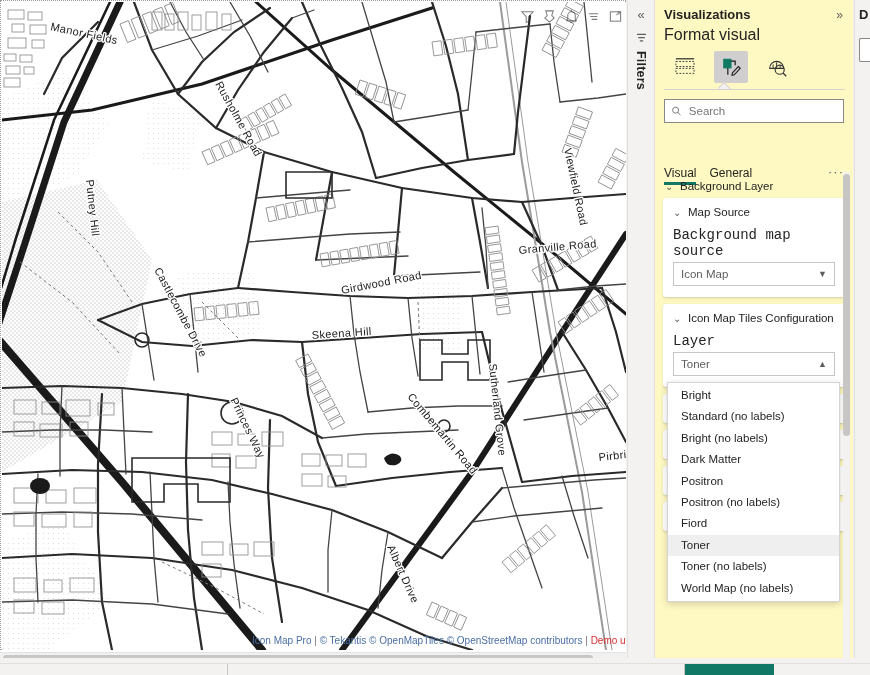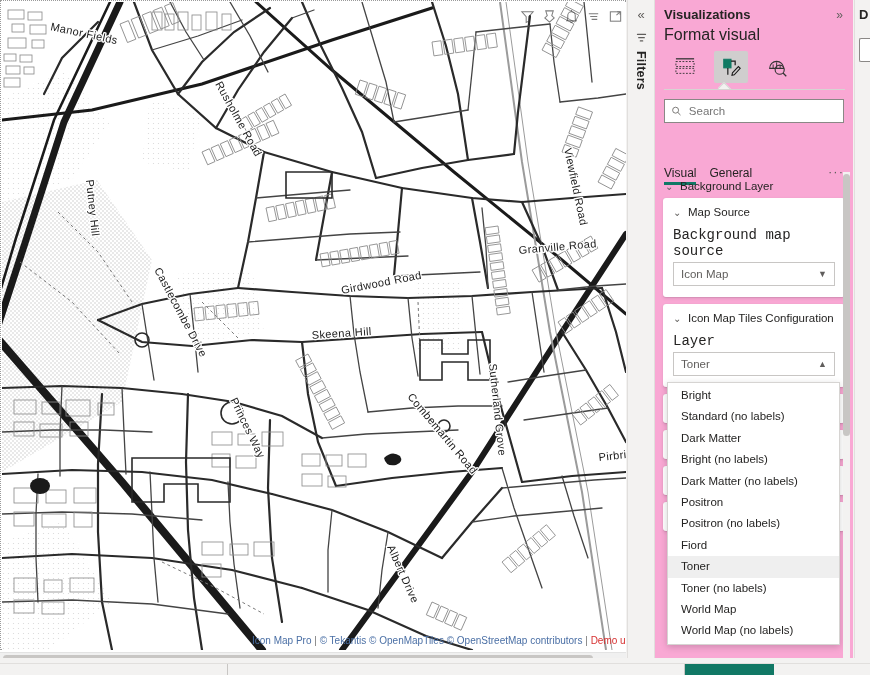--- a/index.html
+++ b/index.html
@@ -67,21 +67,21 @@
   }
   #filters-rail .fic { margin-bottom: 6px; }
   #filters-rail .vlabel {
     writing-mode: vertical-rl; font-size: 12.5px; font-weight: 700;
     color: #252423; letter-spacing: .2px;
   }
 
   
   #vis-pane {
     position: absolute; left: 654px; top: 0; width: 199px; height: 658px;
-    background: #f9a8d4; border-left: 1px solid #e1dfdd;
+    background: #fef9c3; border-left: 1px solid #e1dfdd;
     overflow: hidden;
   }
   #vis-title-row {
     display: flex; align-items: center; justify-content: space-between;
     padding: 7px 10px 4px 9px;
   }
   #vis-title-row .t { font-size: 13px; font-weight: 700; color: #252423; }
   #vis-title-row .expand { font-size: 12px; color: #605e5c; cursor: pointer; }
 
   .fmt-label { font-size: 16px; color: #252423; padding: 0 9px 3px 9px; }
@@ -771,29 +771,27 @@
 
     <div id="pane-vscroll">
       <div class="trk"></div>
       <div class="thm"></div>
     </div>
   </div>
 
   <div id="layer-dropdown">
       <div class="dd-item">Bright</div>
       <div class="dd-item">Standard (no labels)</div>
+      <div class="dd-item">Bright (no labels)</div>
       <div class="dd-item">Dark Matter</div>
-      <div class="dd-item">Bright (no labels)</div>
-      <div class="dd-item">Dark Matter (no labels)</div>
       <div class="dd-item">Positron</div>
       <div class="dd-item">Positron (no labels)</div>
       <div class="dd-item">Fiord</div>
       <div class="dd-item sel">Toner</div>
       <div class="dd-item">Toner (no labels)</div>
-      <div class="dd-item">World Map</div>
       <div class="dd-item">World Map (no labels)</div>
     </div>
 
   <div id="right-edge">
     <div class="dtitle">D</div>
     <div class="dsearch"></div>
   </div>
 
   <div id="pagebar">
     <div class="pb-seg" style="width:228px;"></div>

